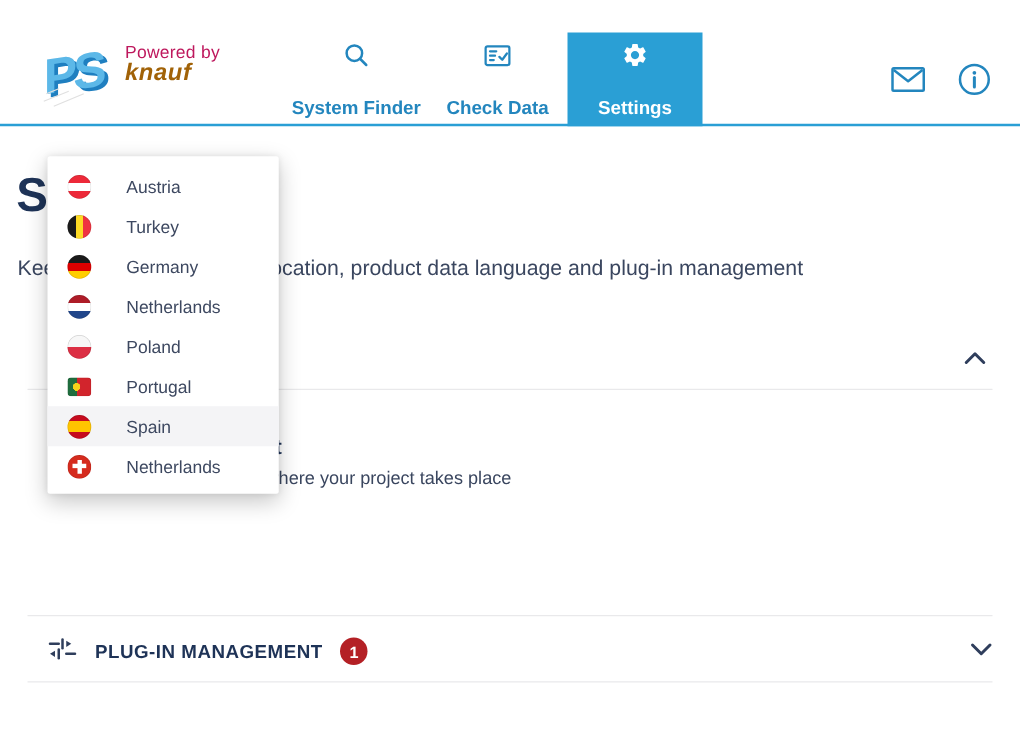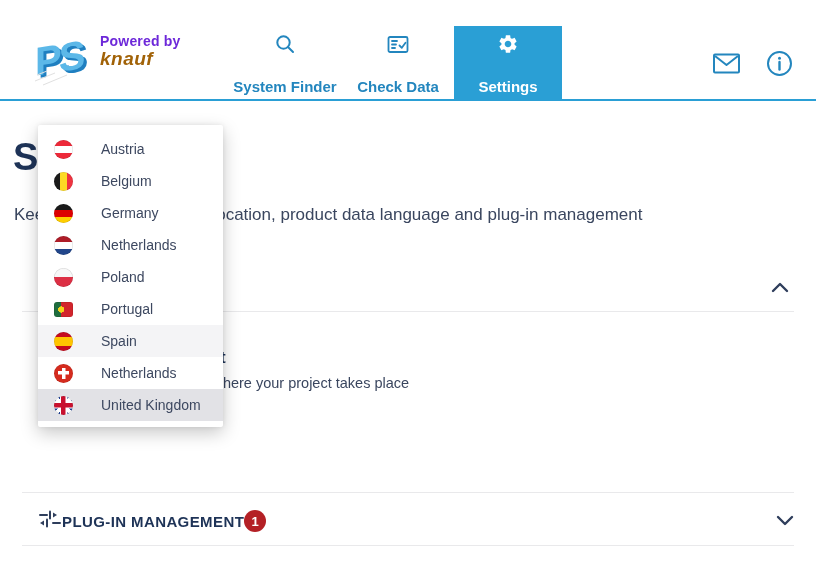--- a/index.html
+++ b/index.html
@@ -4,21 +4,21 @@
 <style>
   * { box-sizing: border-box; margin: 0; padding: 0; }
   html,body { width:816px; height:588px; background:#fff; font-family:"Liberation Sans",sans-serif; }
   .app { position:relative; width:816px; height:588px; background:#fff; overflow:hidden; }
 
   
   .header { position:absolute; left:0; top:0; width:816px; height:101px; background:#fff;
             border-bottom:2px solid var(--accent,#2a9fd5); z-index:5; }
   .logo { position:absolute; left:33px; top:25px; display:flex; gap:9px; align-items:flex-start; }
   .logo-text { padding-top:8px; }
-  .powered { color:#6d28d9; font-weight:bold; font-size:14px; letter-spacing:.2px; }
+  .powered { color:#be185d; font-weight:normal; font-size:14px; letter-spacing:.2px; }
   .brand { color:#a16207; font-style:italic; font-weight:bold; font-size:19px; line-height:1.05; letter-spacing:.5px; }
 
   .nav { position:absolute; left:228px; top:26px; height:75px; display:flex; }
   .nav-item { display:flex; flex-direction:column; align-items:center; justify-content:center; gap:23px;
               color:var(--navblue,#2386be); font-weight:bold; font-size:15px; cursor:pointer; }
   .nav-item.w1{width:114px}.nav-item.w2{width:92px}.nav-item.w3{width:112px}.nav-item.w4{width:108px}
   .nav-item.active { background:var(--accent,#2a9fd5); color:#fff; }
   .nav-item svg { display:block; }
 
   .header-actions { position:absolute; left:712px; top:50px; display:flex; gap:25px; align-items:center; }
@@ -31,21 +31,21 @@
 
   .divider { position:absolute; left:22px; width:772px; height:1px; background:#e9e9eb; }
   .divider.d1{top:311px}.divider.d2{top:492px}.divider.d3{top:545px}
 
   .chevron-up-wrap { position:absolute; left:771px; top:279px; cursor:pointer; z-index:1; }
 
   .field-label { position:absolute; left:48px; top:348px; font-size:17px; font-weight:bold; color:#1e3357; z-index:1; }
   .field-hint  { position:absolute; left:48px; top:375px; font-size:14.5px; color:#3a465f; z-index:1; }
 
   .plugin-row { position:absolute; left:38px; top:498px; width:756px; height:46px;
-                display:flex; align-items:center; gap:0; cursor:pointer; }
+                display:flex; align-items:center; gap:14px; cursor:pointer; }
   .plugin-label { font-size:15px; font-weight:bold; letter-spacing:.4px; color:#1e3357; }
   .badge { width:22px; height:22px; border-radius:50%; background:var(--badge,#b42025); color:#fff;
            font-size:13px; font-weight:bold; display:flex; align-items:center; justify-content:center; }
   .plugin-row .chev { margin-left:auto; }
 
   
   .dropdown { position:absolute; left:38px; top:125px; width:185px; background:#fff; z-index:20;
               padding:8px 0 6px; border-radius:2px;
               box-shadow:0 6px 18px rgba(0,0,0,.22), 0 0 5px rgba(0,0,0,.08); }
   .country { height:32px; display:flex; align-items:center; gap:28px; padding:0 16px;
@@ -185,21 +185,21 @@
 
   <div class="divider d3"></div>
 
   <div class="dropdown" id="country-dropdown">
       <div class="country">
       <span class="flag flag-austria"></span>
       <span class="country-label">Austria</span>
     </div>
       <div class="country">
       <span class="flag flag-belgium"></span>
-      <span class="country-label">Belgium</span>
+      <span class="country-label">Turkey</span>
     </div>
       <div class="country">
       <span class="flag flag-germany"></span>
       <span class="country-label">Germany</span>
     </div>
       <div class="country">
       <span class="flag flag-netherlands"></span>
       <span class="country-label">Netherlands</span>
     </div>
       <div class="country">
@@ -211,19 +211,15 @@
       <span class="country-label">Portugal</span>
     </div>
       <div class="country highlighted">
       <span class="flag flag-spain"></span>
       <span class="country-label">Spain</span>
     </div>
       <div class="country">
       <span class="flag flag-switzerland"></span>
       <span class="country-label">Netherlands</span>
     </div>
-      <div class="country selected">
-      <span class="flag flag-united-kingdom"></span>
-      <span class="country-label">United Kingdom</span>
-    </div>
     </div>
 
 </div>
 
 </body></html>

